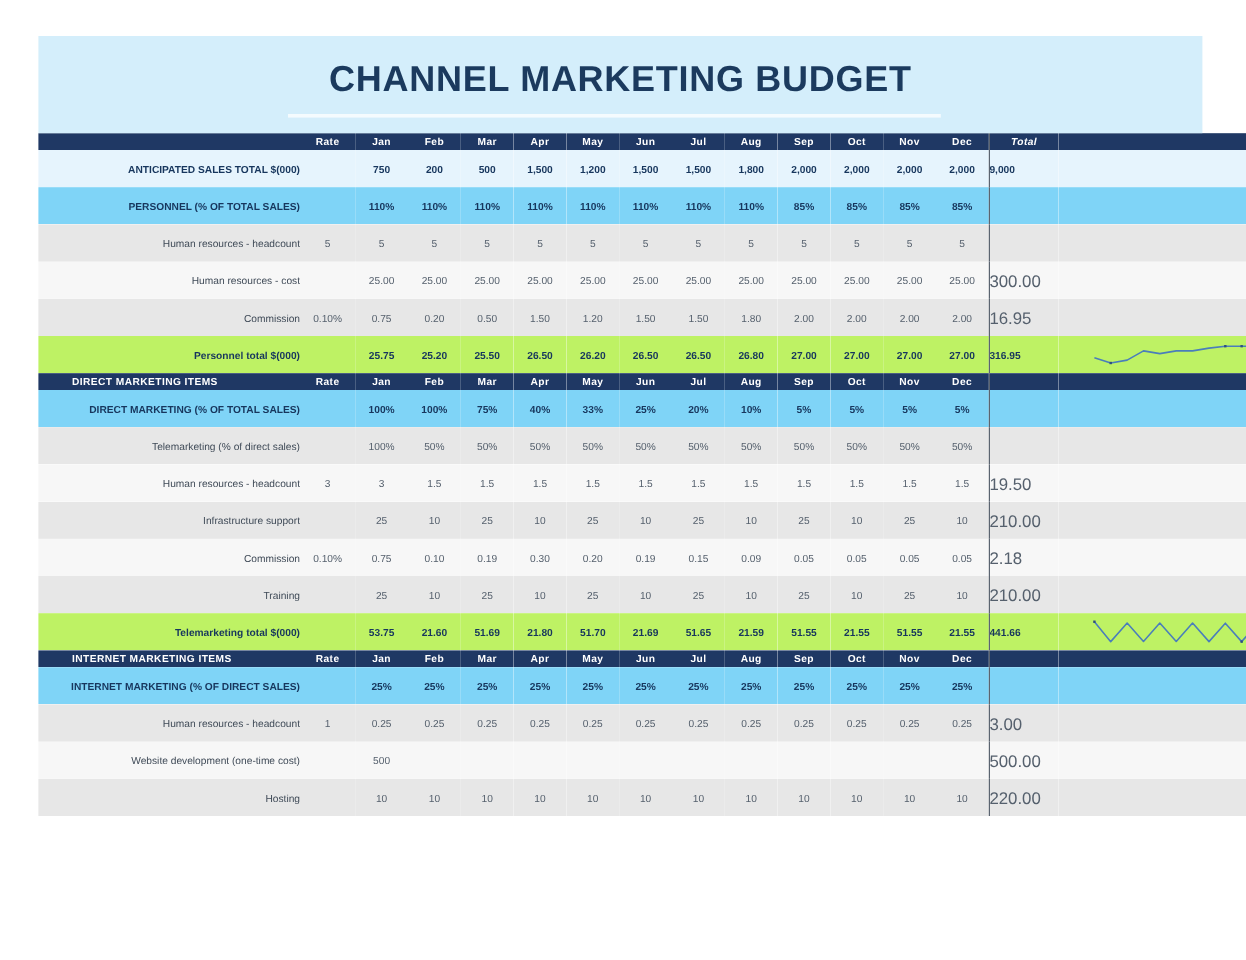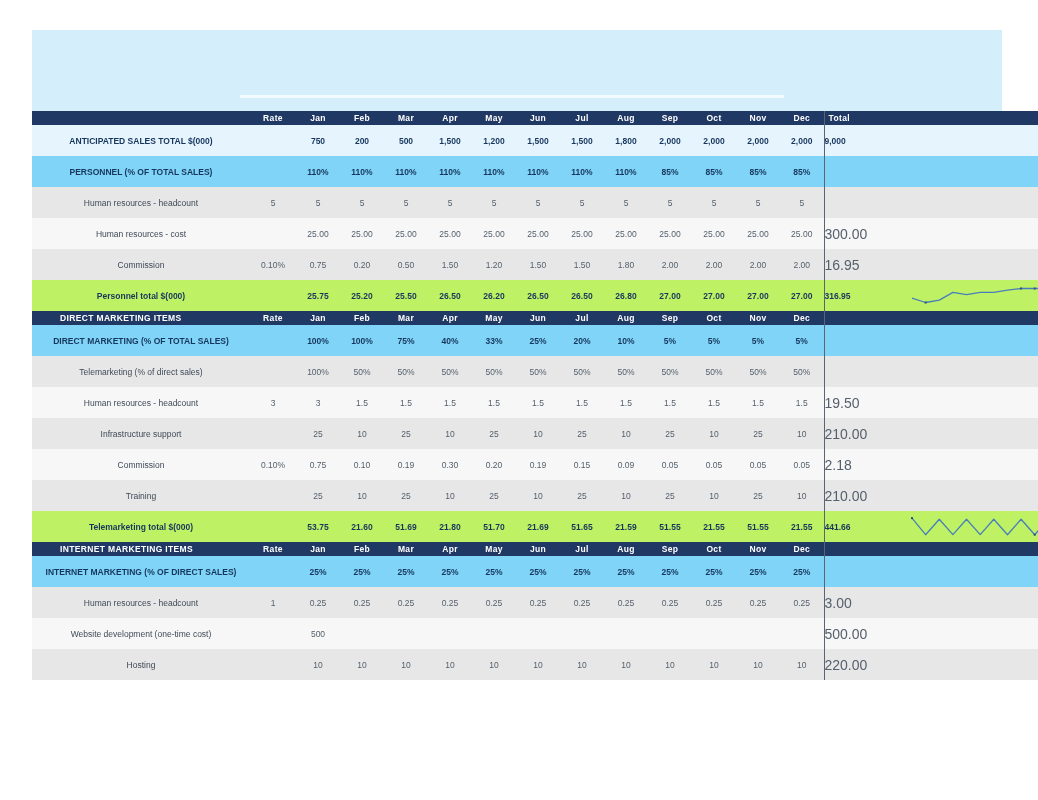--- a/index.html
+++ b/index.html
@@ -75,21 +75,21 @@
   
   .hdr {
     background: #1f3864;
     color: #ffffff;
     font-weight: bold;
     font-size: 8.5px;
     letter-spacing: 0.35px;
   }
   .hdr.label-cell { padding-left: 28px; text-align: left; }
   .hdr.num { text-align: center; }
-  .hdr.total-cell { text-align: left; padding-left: 4px; }
+  .hdr.total-cell { text-align: left; padding-left: 18px; font-style: italic; }
 
   
   .sales-row td {
     background: #e6f4fd;
     color: #17365d;
     font-weight: bold;
     font-size: 8.5px;
   }
 
   
@@ -108,21 +108,21 @@
   .tot-row td {
     background: #f7f7f7;
     color: #17365d;
     font-weight: bold;
     font-size: 8.5px;
   }
   .tot-row.shade td { background: #bef264; }
 
   .cell-label {
     padding-left: 12px;
-    text-align: center;
+    text-align: right;
     color: #3f4a57;
     font-size: 8.5px;
     font-weight: normal;
   }
   .cell-label.strong { color: #17365d; font-weight: bold; }
   .cell-num {
     text-align: center;
     color: #55606d;
     font-size: 8.5px;
   }
@@ -152,20 +152,21 @@
     height: 30px;
     background: #ffffff;
   }
 </style>
 </head>
 <body>
 
 <div id="sheet">
 
   <div class="title-band">
+    <div class="title-text">CHANNEL MARKETING BUDGET</div>
     <div class="title-rule"></div>
   </div>
 
   <table class="budget">
     <colgroup>
       <col class="c-label">
         <col class="c-rate">
       <col class="c-mon">
         <col class="c-mon">
         <col class="c-mon">

